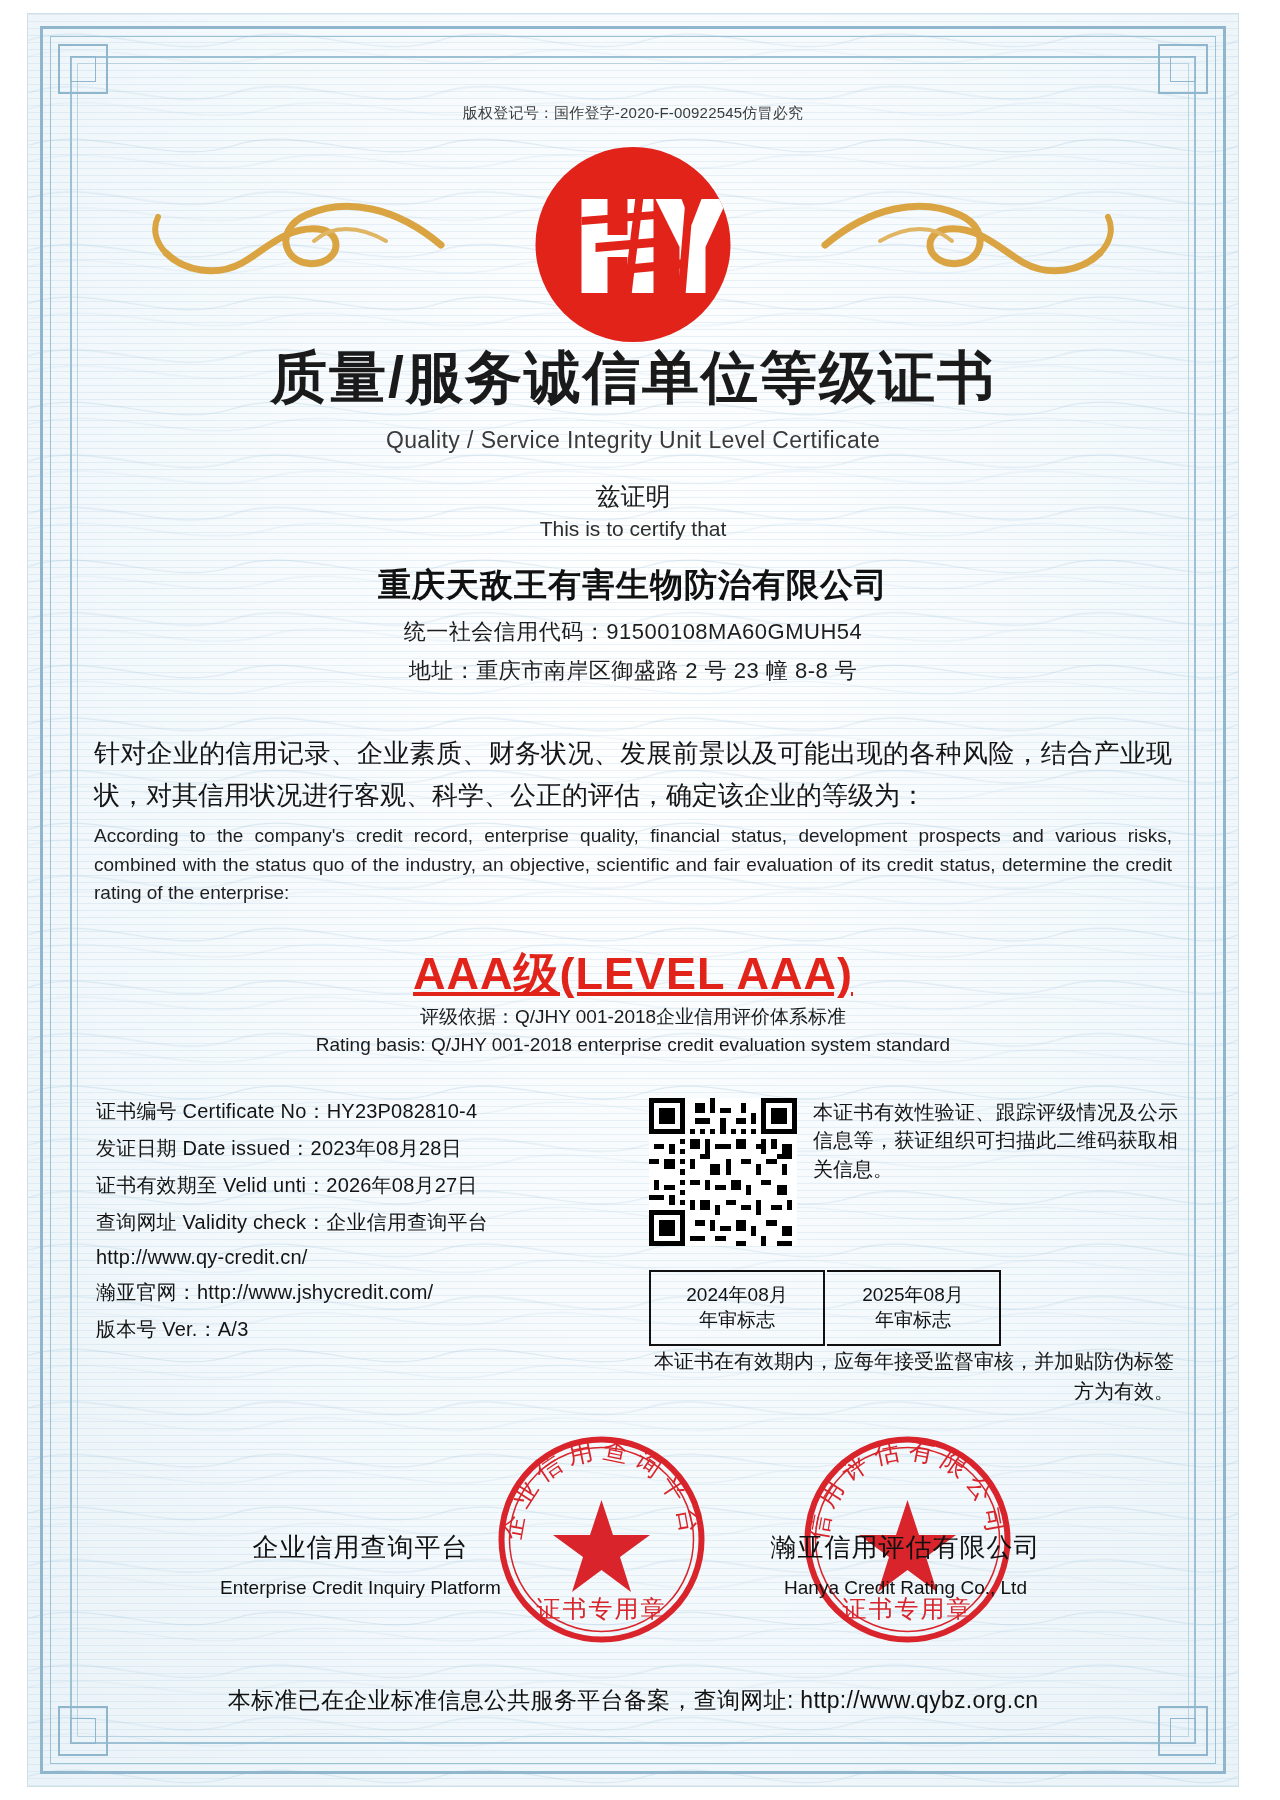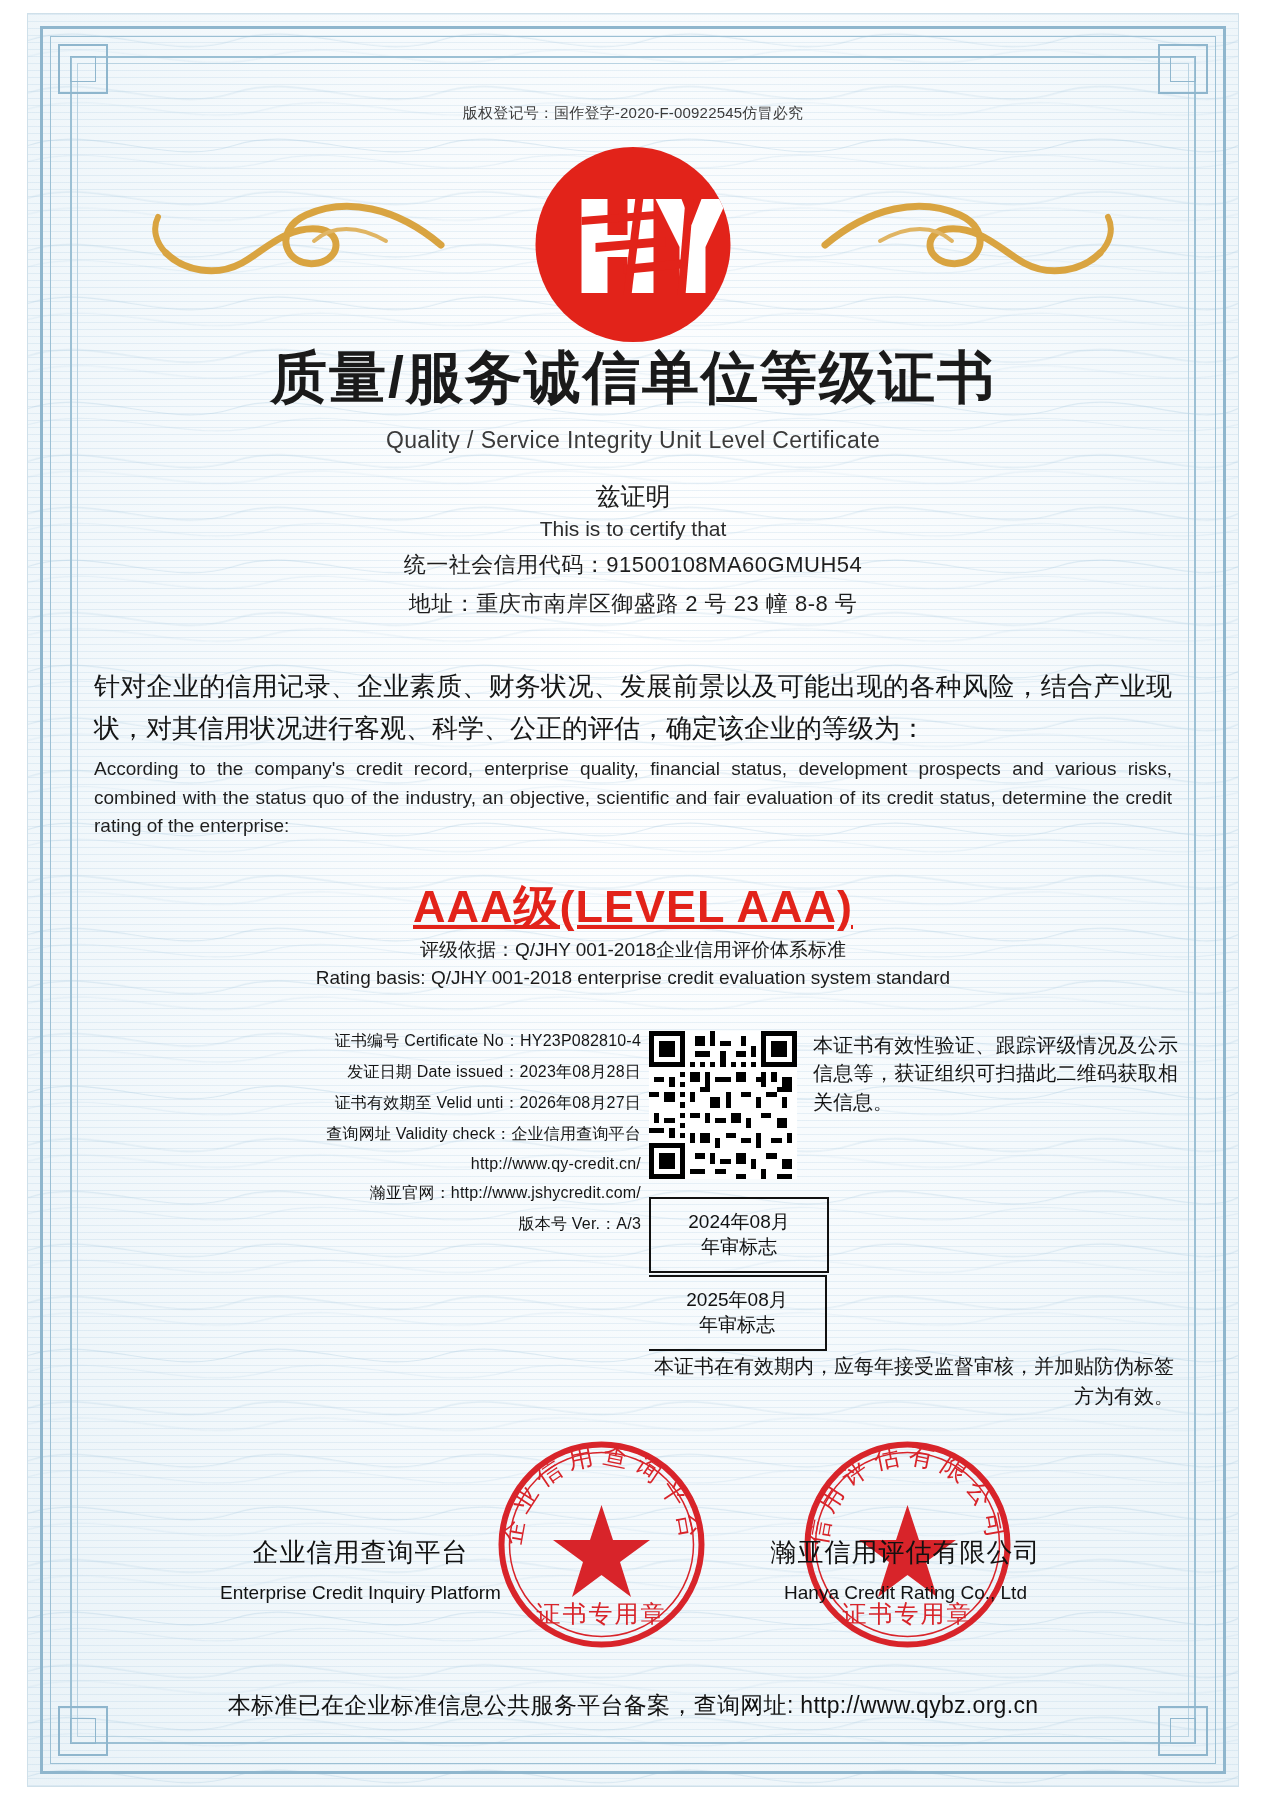--- a/index.html
+++ b/index.html
@@ -215,26 +215,25 @@
   .details-left {
     width: 545px;
     padding-left: 8px;
   }
   .details-right {
     flex: 1;
     position: relative;
     padding-left: 8px;
   }
   .d-row {
-    font-size: 16px;
+    font-size: 20px;
     color: #141414;
     margin-bottom: 10px;
     letter-spacing: .2px;
     white-space: nowrap;
-    text-align: right;
   }
 
   .qr-block {
     display: flex;
     align-items: flex-start;
   }
   .qr {
     width: 148px;
     height: 148px;
     flex: 0 0 148px;
@@ -244,23 +243,22 @@
     font-size: 20px;
     line-height: 1.42;
     color: #141414;
     margin-left: 16px;
     text-align: justify;
   }
 
   .stamp-boxes {
     display: flex;
     gap: 2px;
-    margin-top: 18px;
+    margin-top: 24px;
     width: 352px;
-    flex-direction: column;
   }
   .stamp-box {
     width: 176px;
     height: 72px;
     border: 2px solid #111;
     display: flex;
     flex-direction: column;
     align-items: center;
     justify-content: center;
     font-size: 19px;
@@ -383,20 +381,21 @@
         </svg>
       </div>
     </div>
 
     <div class="title-cn">质量/服务诚信单位等级证书</div>
     <div class="title-en">Quality / Service Integrity Unit Level Certificate</div>
 
     <div class="certify-cn">兹证明</div>
     <div class="certify-en">This is to certify that</div>
 
+    <div class="company">重庆天敌王有害生物防治有限公司</div>
     <div class="code-line">统一社会信用代码：91500108MA60GMUH54</div>
     <div class="addr-line">地址：重庆市南岸区御盛路 2 号 23 幢 8-8 号</div>
 
     <div class="para">
       <div class="para-cn">针对企业的信用记录、企业素质、财务状况、发展前景以及可能出现的各种风险，结合产业现状，对其信用状况进行客观、科学、公正的评估，确定该企业的等级为：</div>
       <div class="para-en">According to the company's credit record, enterprise quality, financial status, development prospects and various risks, combined with the status quo of the industry, an objective, scientific and fair evaluation of its credit status, determine the credit rating of the enterprise:</div>
     </div>
 
     <div class="level">AAA级(LEVEL AAA)</div>
     <div class="basis-cn">评级依据：Q/JHY 001-2018企业信用评价体系标准</div>

